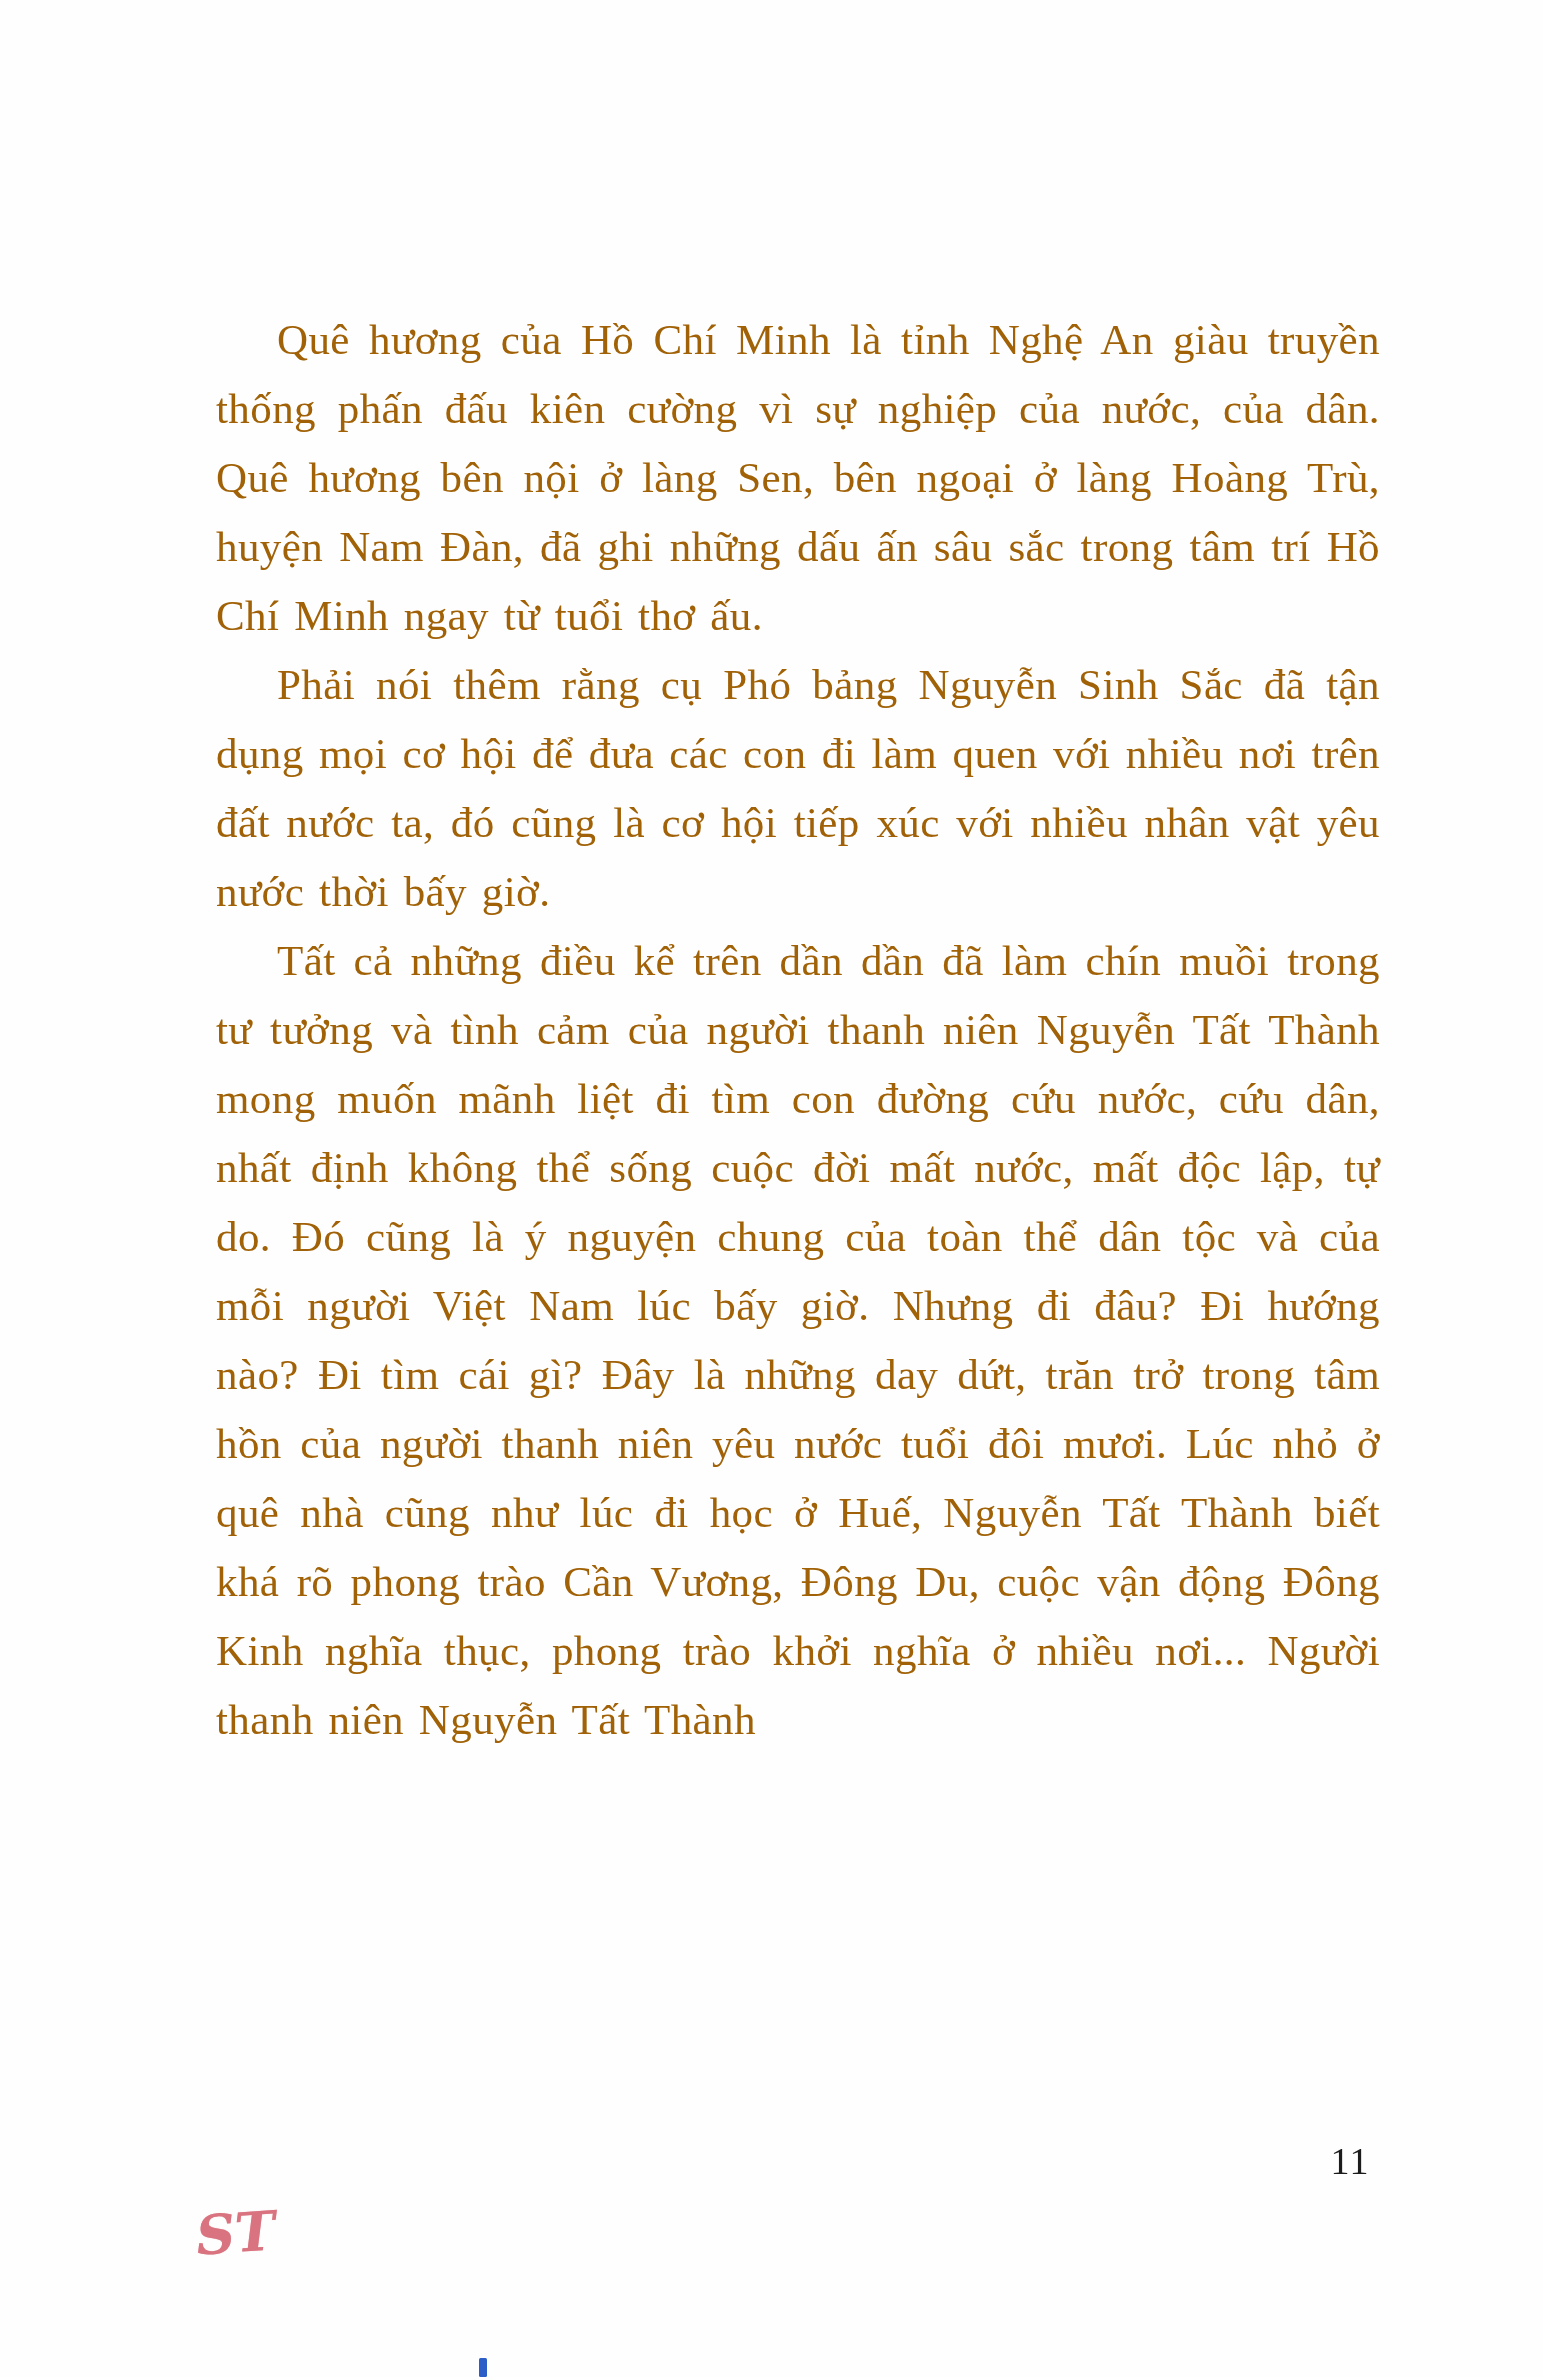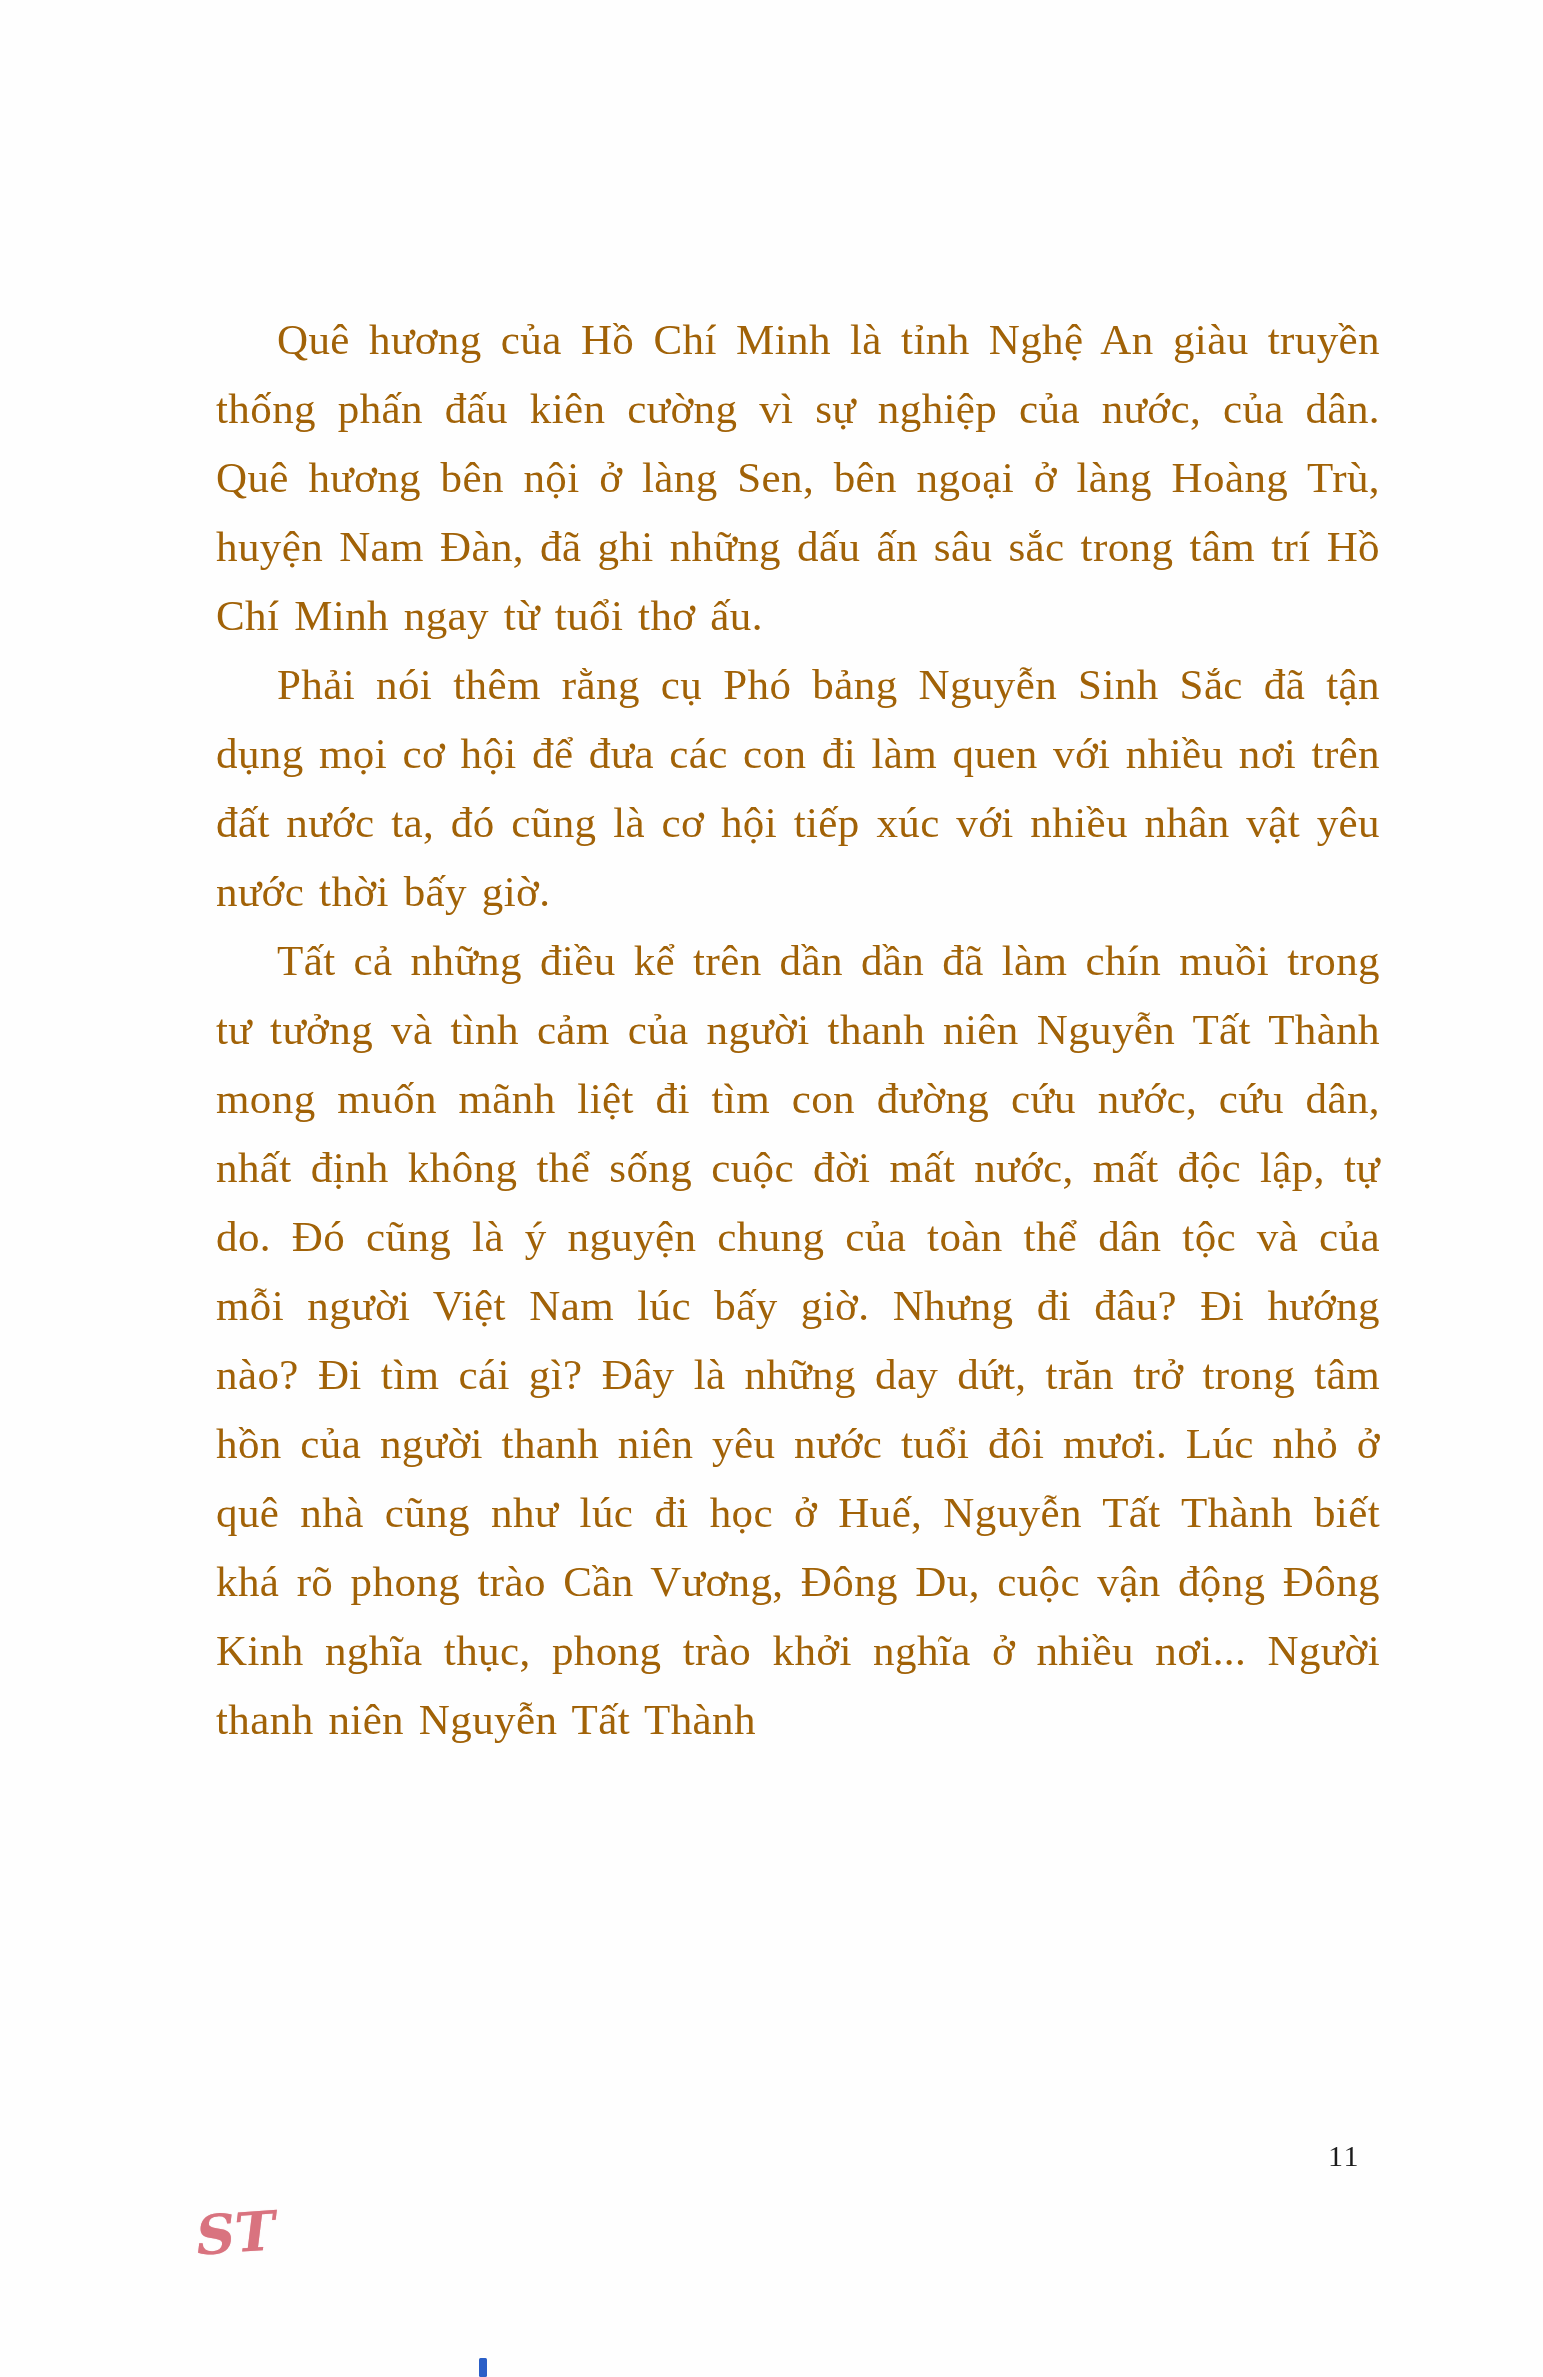--- a/index.html
+++ b/index.html
@@ -35,23 +35,23 @@
     font-size: 43px;
     line-height: 69px;
     text-align: justify;
     text-indent: 61px;
     word-spacing: 3.7px;
     letter-spacing: 0.4px;
   }
 
   .page-number {
     position: absolute;
-    right: 184px;
+    right: 174px;
     top: 2139px;
-    font-size: 30px;
+    font-size: 38px;
     color: #1c1c1c;
     letter-spacing: 1.5px;
   }
 
   .watermark {
     position: absolute;
     left: 196px;
     top: 2206px;
     font-size: 54px;
     font-style: italic;

